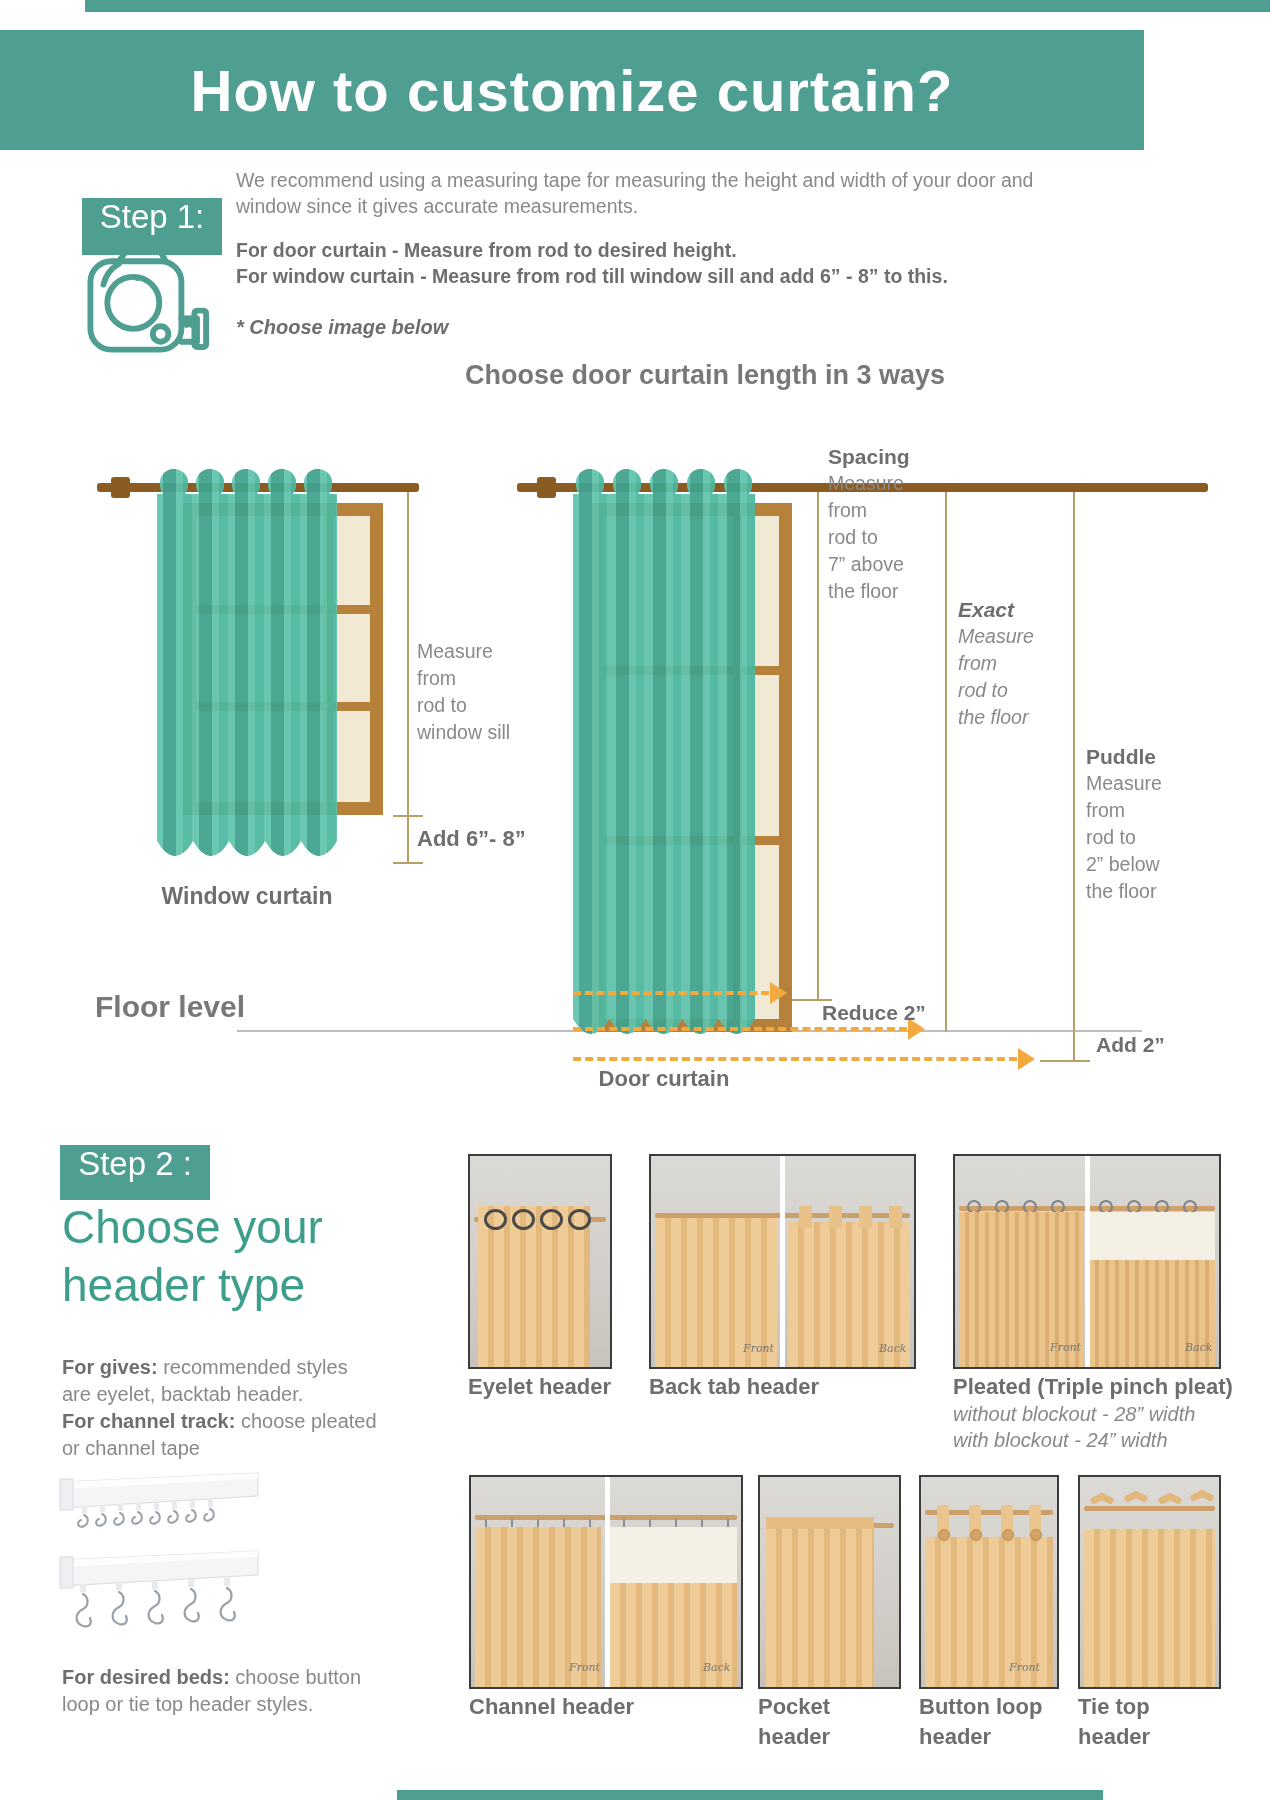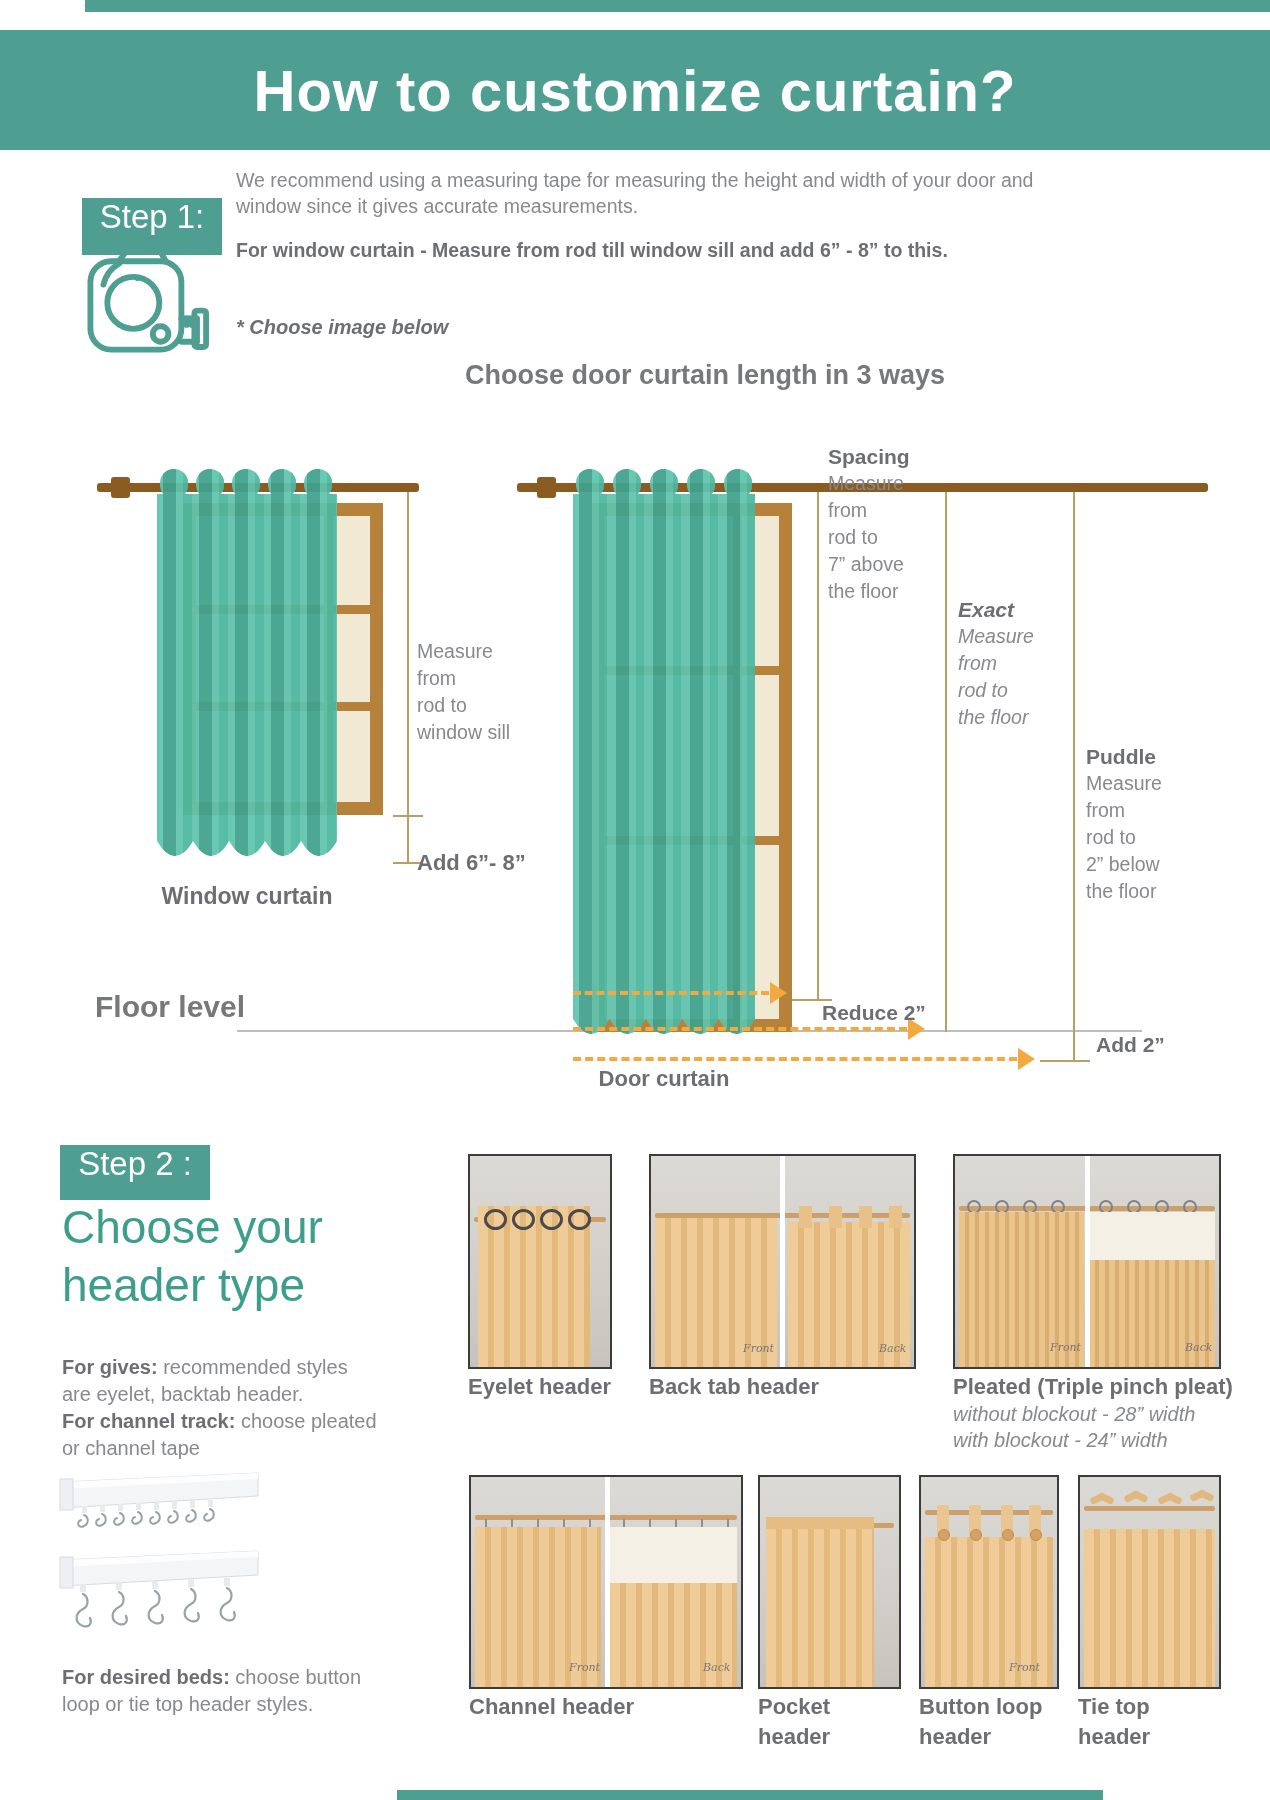--- a/index.html
+++ b/index.html
@@ -5,21 +5,21 @@
   :root{
     --accent:#4F9E92; --teal-head:#3D9E8C; --gray:#87898C; --dark:#6D6E71;
     --hgray:#77787A; --mline:#B7A065; --orange:#F2A93F; --rod:#8A5C22; --frame:#B5813B;
   }
   html,body{margin:0;padding:0;background:#fff;}
   .canvas{position:relative;width:1270px;height:1800px;background:#fff;overflow:hidden;
           font-family:"Liberation Sans",sans-serif;}
   .strip{position:absolute;background:var(--accent);}
   #strip-top{left:85px;top:0;width:1185px;height:12px;}
   #strip-bottom{left:397px;top:1790px;width:706px;height:10px;}
-  .title-band{position:absolute;left:0;top:30px;width:1270px;height:120px;background:var(--accent);
+  .title-band{position:absolute;left:0;top:30px;width:1144px;height:120px;background:var(--accent);
               display:flex;align-items:center;justify-content:center;}
   .title-band h1{margin:0;color:#fff;font-size:58px;font-weight:700;letter-spacing:1px;}
 
   .badge{position:absolute;background:var(--accent);color:#fff;display:flex;align-items:flex-start;
          justify-content:center;font-size:33px;font-weight:400;}
   #badge1{left:82px;top:198px;width:140px;height:57px;}
   #badge2{left:60px;top:1145px;width:150px;height:55px;}
 
   #intro{position:absolute;left:236px;top:167px;width:830px;font-size:19.5px;line-height:1.35;
          color:var(--gray);margin:0;}
@@ -63,21 +63,21 @@
 
   .mtext{position:absolute;font-size:19.5px;line-height:27px;color:var(--gray);}
   .mtitle{font-size:21px;font-weight:700;color:var(--dark);line-height:27px;}
   #mt-w{left:417px;top:638px;}
   #blk-sp{left:828px;top:443px;}
   #blk-ex{left:958px;top:596px;font-style:italic;}
   #blk-pu{left:1086px;top:743px;}
   .mtext div{white-space:nowrap;}
 
   .blabel{position:absolute;font-size:21px;font-weight:700;color:var(--dark);white-space:nowrap;}
-  #lbl-add68{left:417px;top:826px;font-size:22px;margin-top:24px;}
+  #lbl-add68{left:417px;top:826px;font-size:22px;}
   #lbl-reduce{left:822px;top:1001px;}
   #lbl-add2{left:1096px;top:1033px;}
 
   #cap-window{position:absolute;left:147px;top:883px;width:200px;text-align:center;font-size:23px;
               font-weight:700;color:var(--dark);}
   #cap-door{position:absolute;left:564px;top:1066px;width:200px;text-align:center;font-size:22px;
             font-weight:700;color:var(--dark);}
   #floor-label{position:absolute;left:95px;top:990px;font-size:30px;font-weight:700;color:var(--hgray);}
   #floor-line{position:absolute;left:237px;top:1030px;width:905px;height:2px;background:#BDBDBD;}
 
@@ -147,20 +147,21 @@
 
   <header class="title-band">
     <h1>How to customize curtain?</h1>
   </header>
 
   <div class="badge" id="badge1">
     <span>Step 1:</span>
   </div>
   <p id="intro">We recommend using a measuring tape for measuring the height and width of your door and window since it gives accurate measurements.</p>
   <div id="rules">
+    <div>For door curtain - Measure from rod to desired height.</div>
     <div>For window curtain - Measure from rod till window sill and add 6” - 8” to this.</div>
   </div>
   <div id="note">* Choose image below</div>
 
   <svg id="tape" viewBox="0 0 100 100">
     <g fill="none" stroke="#4F9E92" stroke-width="4.5" stroke-linecap="round" stroke-linejoin="round">
       <path d="M30,24 L40,10 L58,10 L66,24"></path>
       <rect x="8" y="24" width="70" height="68" rx="16"></rect>
       <circle cx="41" cy="56" r="20"></circle>
       <path d="M18,42 a25,25 0 0 1 12,-16"></path>

